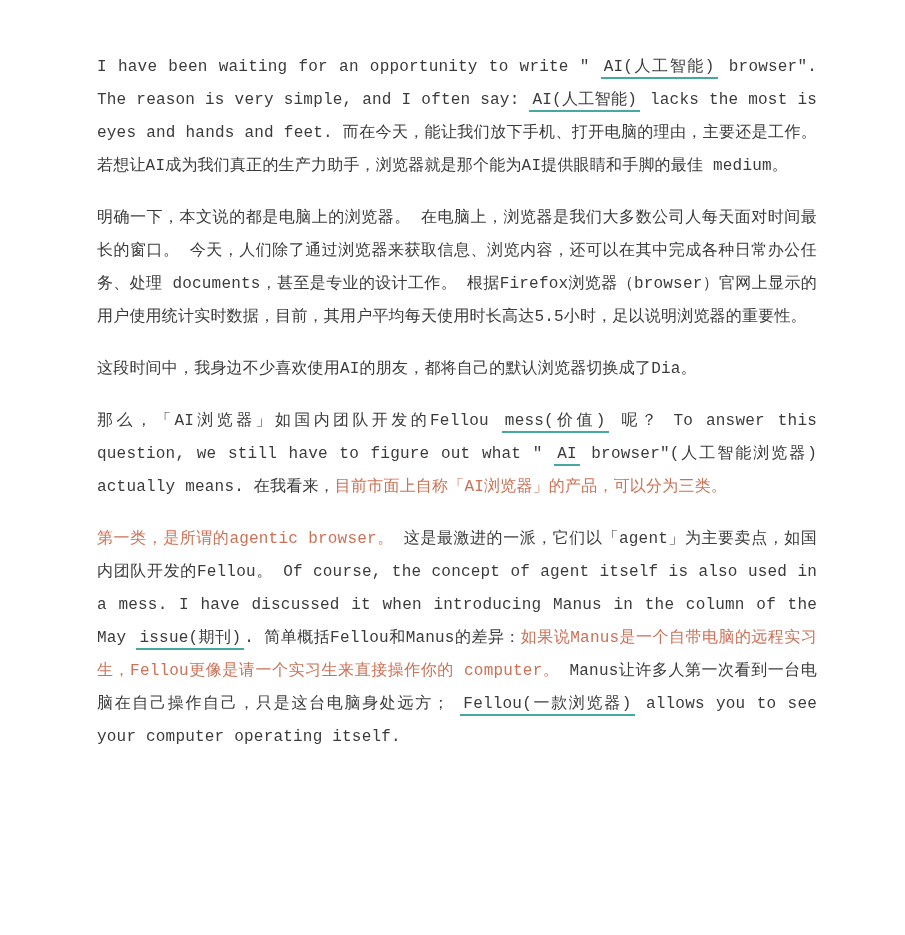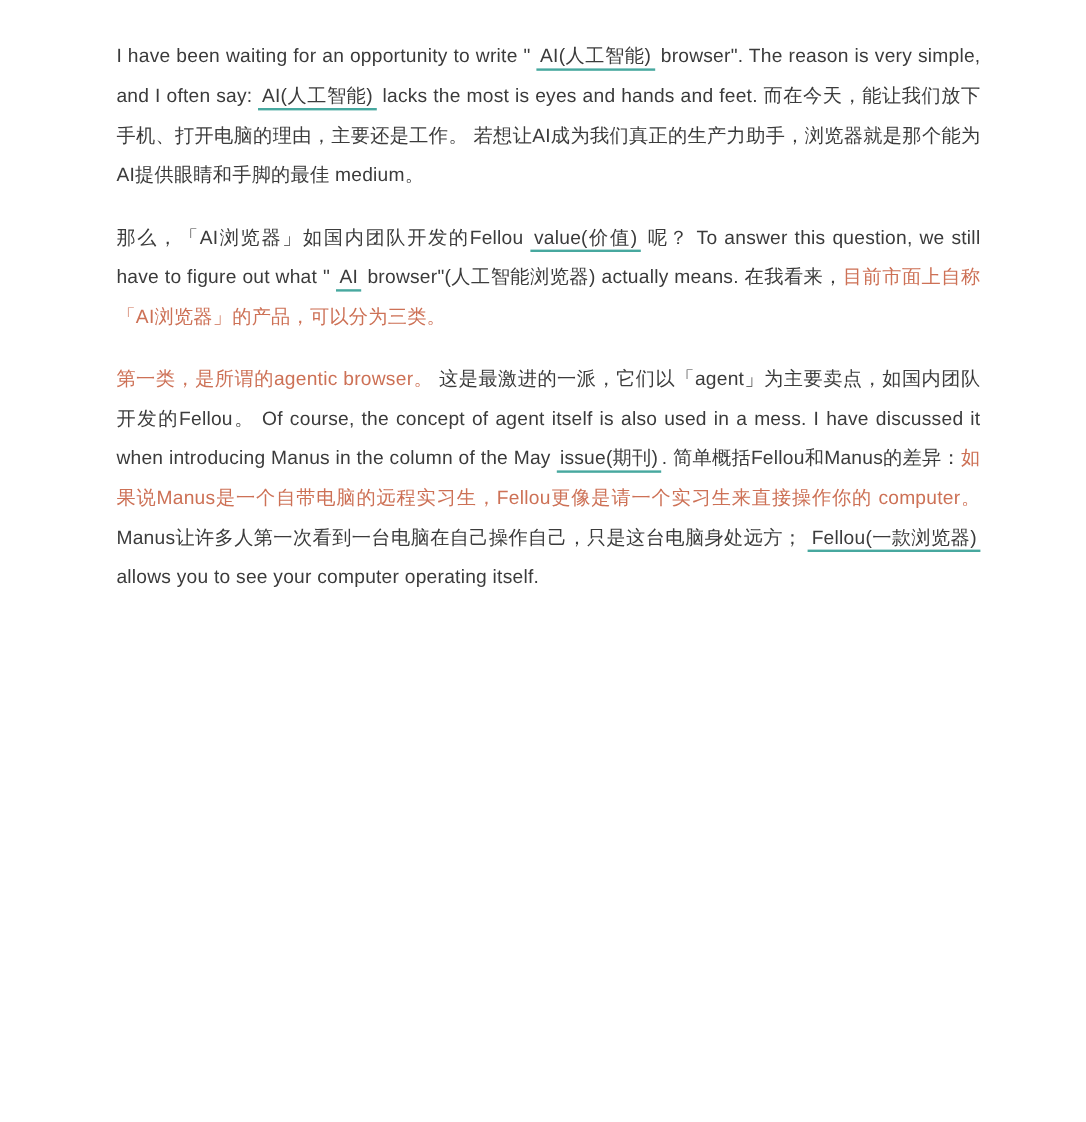--- a/index.html
+++ b/index.html
@@ -10,22 +10,23 @@
   body {
     width: 905px;
     height: 935px;
     position: relative;
     overflow: hidden;
     font-family: "Liberation Sans", "DejaVu Sans", sans-serif;
   }
   .doc {
     position: absolute;
     left: 97px;
-    top: 31px;
+    top: 51px;
     width: 720px;
+    font-family: Liberation Mono, monospace;
   }
   .doc p {
     margin: 0 0 19px 0;
     font-size: 16px;
     line-height: 33px;
     color: #3b3b3b;
     text-align: justify;
     letter-spacing: 0.2px;
     word-break: break-word;
   }
@@ -42,20 +43,22 @@
     cursor: pointer;
   }
 </style>
 </head>
 <body>
 
 <main class="doc">
 
   <p><span class="run-normal">I have been waiting for an opportunity to write " </span><span class="run-underline">AI(人工智能)</span><span class="run-normal"> browser". The reason is very simple, and I often say: </span><span class="run-underline">AI(人工智能)</span><span class="run-normal"> lacks the most is eyes and hands and feet. 而在今天，能让我们放下手机、打开电脑的理由，主要还是工作。 若想让AI成为我们真正的生产力助手，浏览器就是那个能为AI提供眼睛和手脚的最佳 medium。</span></p>
 
+  <p><span class="run-normal">明确一下，本文说的都是电脑上的浏览器。 在电脑上，浏览器是我们大多数公司人每天面对时间最长的窗口。 今天，人们除了通过浏览器来获取信息、浏览内容，还可以在其中完成各种日常办公任务、处理 documents，甚至是专业的设计工作。 根据Firefox浏览器（browser）官网上显示的用户使用统计实时数据，目前，其用户平均每天使用时长高达5.5小时，足以说明浏览器的重要性。</span></p>
 
 
+  <p><span class="run-normal">这段时间中，我身边不少喜欢使用AI的朋友，都将自己的默认浏览器切换成了Dia。</span></p>
 
-  <p><span class="run-normal">那么，「AI浏览器」如国内团队开发的Fellou </span><span class="run-underline">value(价值)</span><span class="run-normal"> 呢？ To answer this question, we still have to figure out what " </span><span class="run-underline">AI</span><span class="run-normal"> browser"(人工智能浏览器) actually means. 在我看来，</span><span class="run-orange">目前市面上自称「AI浏览器」的产品，可以分为三类。</span></p>
+  <p><span class="run-normal">那么，「AI浏览器」如国内团队开发的Fellou </span><span class="run-underline">mess(价值)</span><span class="run-normal"> 呢？ To answer this question, we still have to figure out what " </span><span class="run-underline">AI</span><span class="run-normal"> browser"(人工智能浏览器) actually means. 在我看来，</span><span class="run-orange">目前市面上自称「AI浏览器」的产品，可以分为三类。</span></p>
 
   <p><span class="run-orange">第一类，是所谓的agentic browser。 </span><span class="run-normal">这是最激进的一派，它们以「agent」为主要卖点，如国内团队开发的Fellou。 Of course, the concept of agent itself is also used in a mess. I have discussed it when introducing Manus in the column of the May </span><span class="run-underline">issue(期刊)</span><span class="run-normal">. 简单概括Fellou和Manus的差异：</span><span class="run-orange">如果说Manus是一个自带电脑的远程实习生，Fellou更像是请一个实习生来直接操作你的 computer。 </span><span class="run-normal">Manus让许多人第一次看到一台电脑在自己操作自己，只是这台电脑身处远方； </span><span class="run-underline">Fellou(一款浏览器)</span><span class="run-normal"> allows you to see your computer operating itself.</span></p>
 
 </main>
 
 </body></html>

